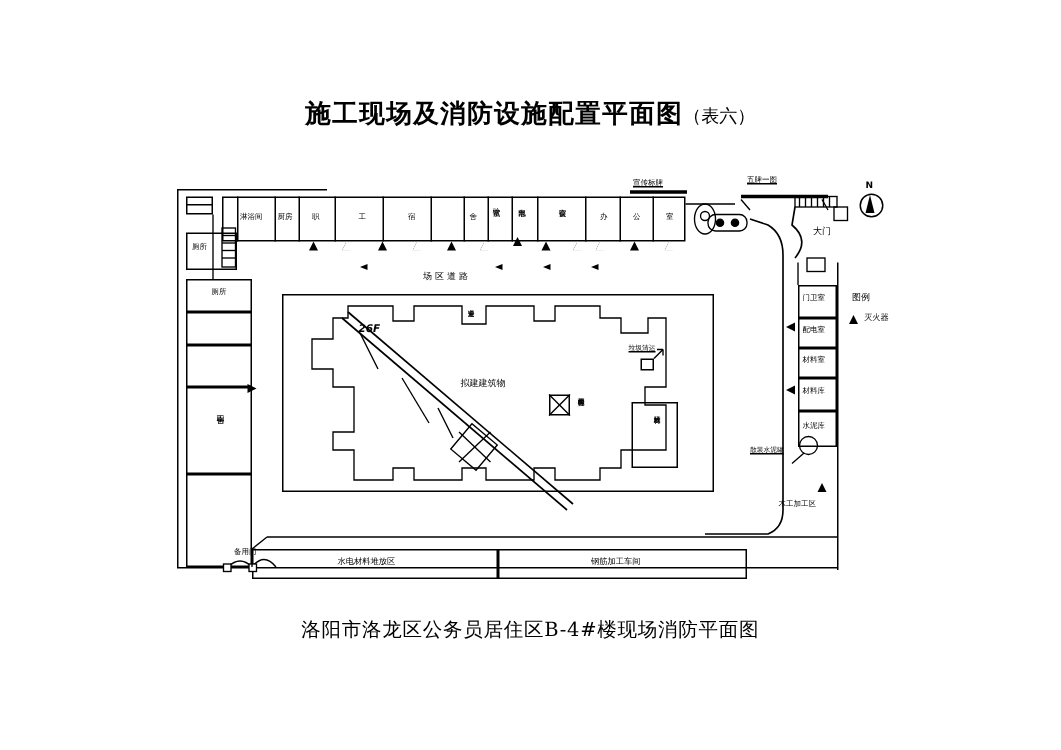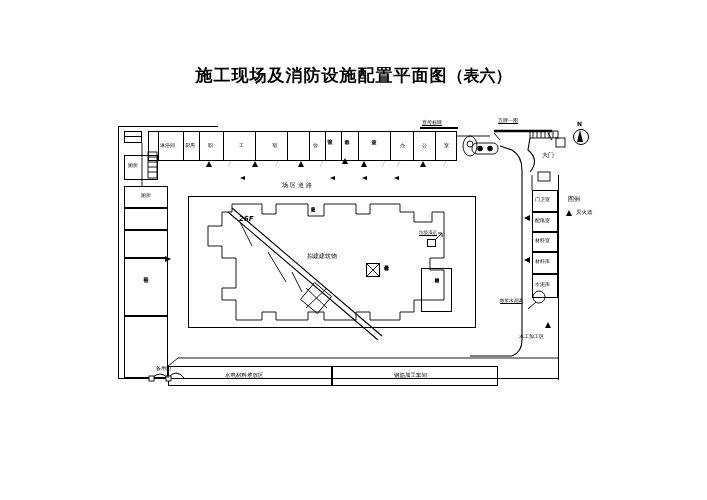--- a/index.html
+++ b/index.html
@@ -16,21 +16,21 @@
   
   .title{
     position:absolute;left:0;top:64px;width:707px;
     text-align:center;
     font-family:"DejaVu Serif","Liberation Serif",serif;
     font-weight:bold;
     font-size:17px;
     letter-spacing:1px;
     white-space:nowrap;
   }
-  .title .sub{font-size:16px;font-weight:bold;letter-spacing:0;text-align:center;}
+  .title .sub{font-size:12px;font-weight:normal;letter-spacing:0;text-align:center;}
   .caption{
     position:absolute;left:0;top:411px;width:707px;
     text-align:center;
     font-family:"DejaVu Serif","Liberation Serif",serif;
     font-size:13px;
     letter-spacing:.5px;
     white-space:nowrap;
   }
 
   
@@ -78,20 +78,21 @@
 </style>
 </head>
 <body>
 
 <div id="page">
 
   <div class="title">
     <span>施工现场及消防设施配置平面图</span><span class="sub">（表六）</span>
   </div>
 
+  <div class="caption">洛阳市洛龙区公务员居住区B-4#楼现场消防平面图</div>
 
   <div class="line" style="left:118px;top:126px;width:1px;height:252px;"></div>
 
   <div class="line" style="left:118px;top:126px;width:100px;height:1px;"></div>
 
   <div class="box" style="left:148px;top:131px;width:309px;height:30px;"></div>
 
   <div class="line" style="left:158px;top:131px;width:1px;height:30px;"></div>
   <div class="line" style="left:183px;top:131px;width:1px;height:30px;"></div>
   <div class="line" style="left:199px;top:131px;width:1px;height:30px;"></div>

